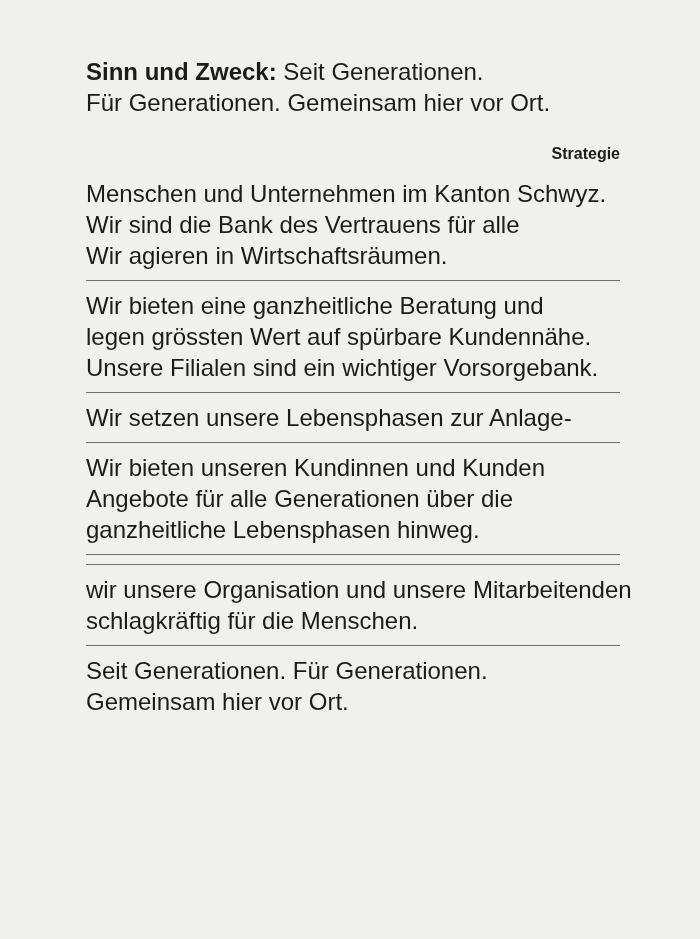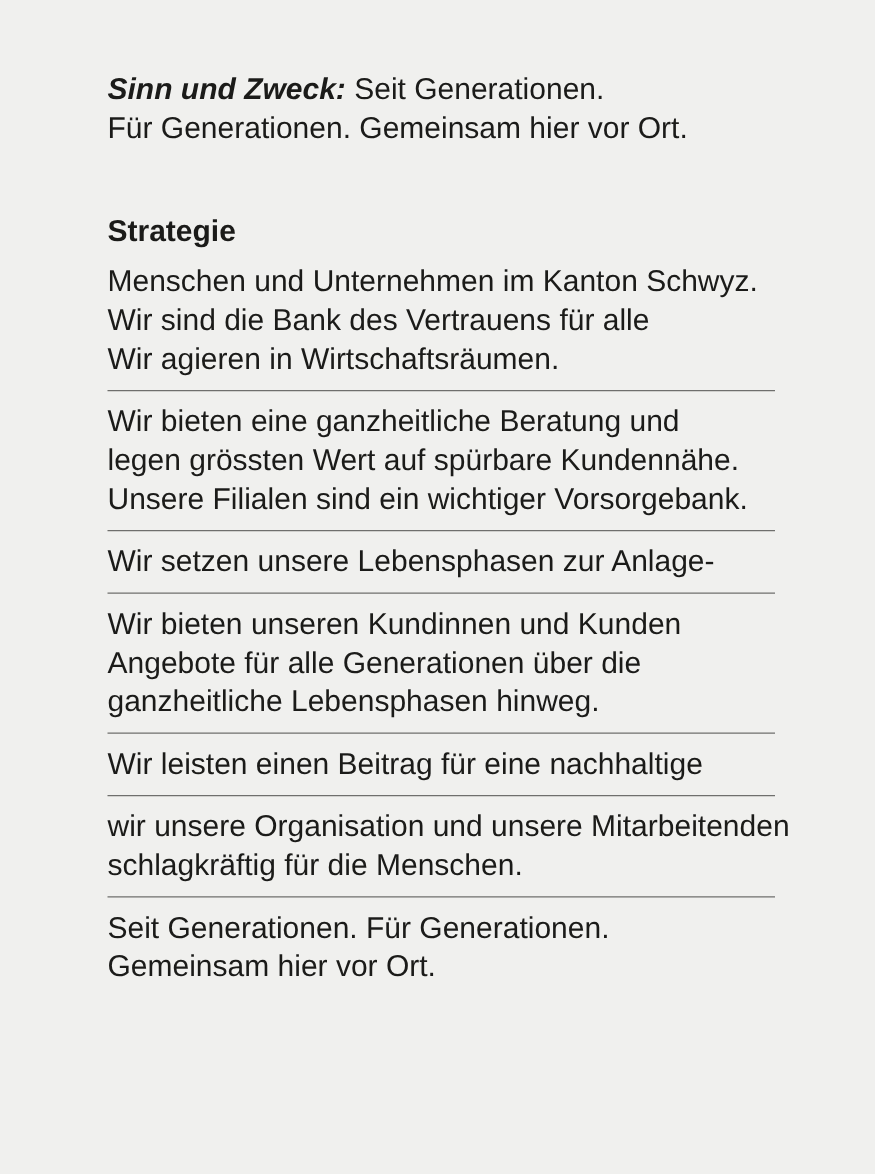--- a/index.html
+++ b/index.html
@@ -22,27 +22,27 @@
   .intro {
     margin: 0;
   }
   .intro .line,
   .para .line {
     display: block;
     white-space: nowrap;
   }
   .intro-label {
     font-weight: 700;
-    font-style: italic;
   }
   .section-heading {
-    font-size: 24px;
+    font-size: 16px;
     line-height: 31px;
     font-weight: 700;
-    margin: 52px 0 0 0;
+    margin: 20px 0 0 0;
+    text-align: right;
   }
   .para {
     margin: 9px 0 0 0;
   }
   hr.divider {
     border: none;
     border-top: 1px solid #6f6f6d;
     margin: 9px 0 0 0;
     width: 100%;
   }
@@ -83,21 +83,20 @@
 
   <p class="para">
     <span class="line">Wir bieten unseren Kundinnen und Kunden</span>
     <span class="line">Angebote für alle Generationen über die</span>
     <span class="line">ganzheitliche Lebensphasen hinweg.</span>
   </p>
 
   <hr class="divider">
 
   <p class="para">
-    <span class="line">Wir leisten einen Beitrag für eine nachhaltige</span>
   </p>
 
   <hr class="divider">
 
   <p class="para">
     <span class="line">wir unsere Organisation und unsere Mitarbeitenden</span>
     <span class="line">schlagkräftig für die Menschen.</span>
   </p>
 
   <hr class="divider">

